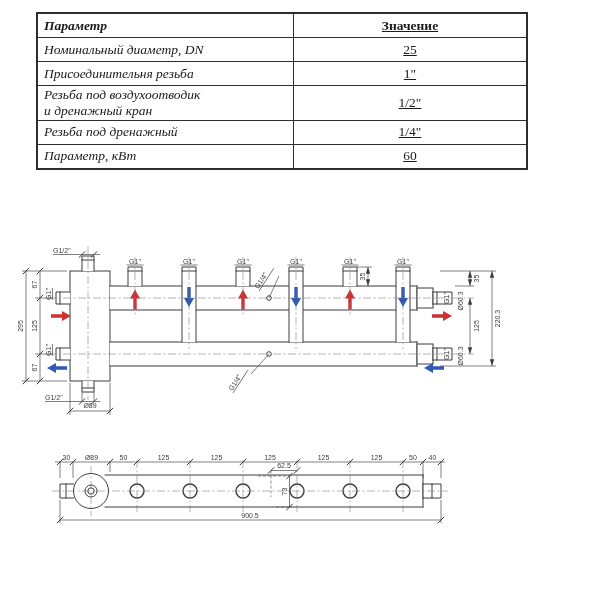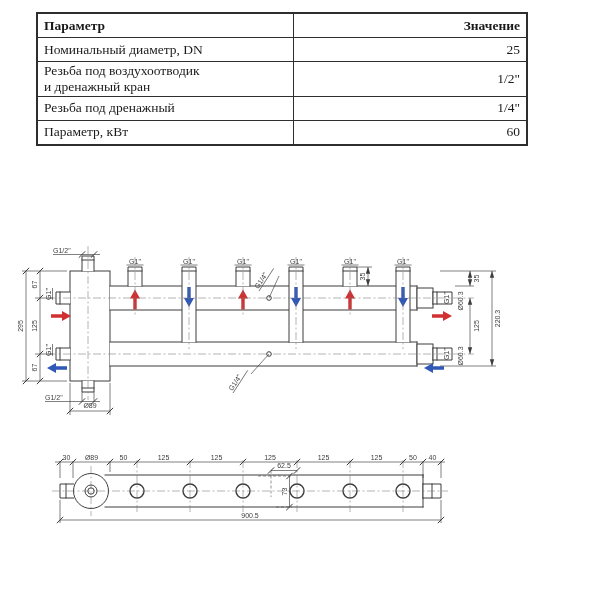--- a/index.html
+++ b/index.html
@@ -4,22 +4,22 @@
 <style>
   html,body{margin:0;padding:0;background:#fff;}
   body{width:600px;height:600px;position:relative;font-family:"Liberation Serif",serif;color:#1a1a1a;overflow:hidden;}
 
   
   .tablewrap{position:absolute;left:36px;top:12px;}
   table.spec{border-collapse:collapse;width:492px;font-size:13.5px;table-layout:fixed;}
   table.spec{border:2px solid #2e2e2e;}
   table.spec th,table.spec td{border:1.5px solid #2e2e2e;padding:1px 6px;height:21px;line-height:1.18;}
   table.spec th{font-weight:bold;}
-  .pcol{width:243px;text-align:left;white-space:pre-line;}
-  .vcol{text-align:right;}
+  .pcol{width:243px;text-align:left;white-space:pre-line;font-style:italic;}
+  .vcol{text-align:center;text-decoration:underline;}
   th.pcol{white-space:normal;}
 
   
   svg.draw{position:absolute;left:0;}
   #front{top:240px;}
   #topview{top:440px;}
   .ln{stroke:#3d3d3d;stroke-width:1;fill:none;stroke-linecap:square;}
   .fw{fill:#fff;stroke:#3d3d3d;stroke-width:1;}
   .hole{fill:#fff;stroke:#3d3d3d;stroke-width:1.4;}
   .cl{stroke:#787878;stroke-width:.55;fill:none;stroke-dasharray:8 2.5 2 2.5;}
@@ -37,20 +37,24 @@
     <thead>
       <tr>
         <th class="pcol">Параметр</th>
         <th class="vcol">Значение</th>
       </tr>
     </thead>
     <tbody>
       <tr>
         <td class="pcol">Номинальный диаметр, DN</td>
         <td class="vcol">25</td>
+      </tr>
+      <tr>
+        <td class="pcol">Присоединительня резьба</td>
+        <td class="vcol">1"</td>
       </tr>
       <tr>
         <td class="pcol">Резьба под воздухоотводик
 и дренажный кран</td>
         <td class="vcol">1/2"</td>
       </tr>
       <tr>
         <td class="pcol">Резьба под дренажный</td>
         <td class="vcol">1/4"</td>
       </tr>

